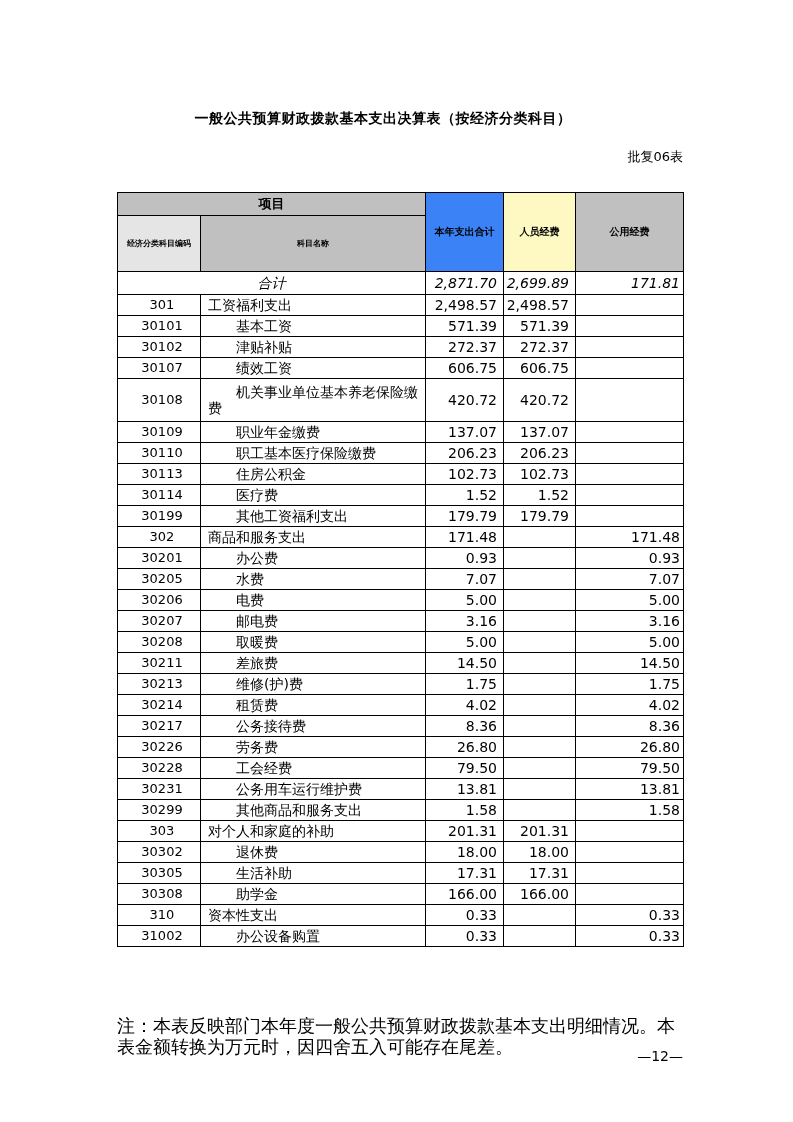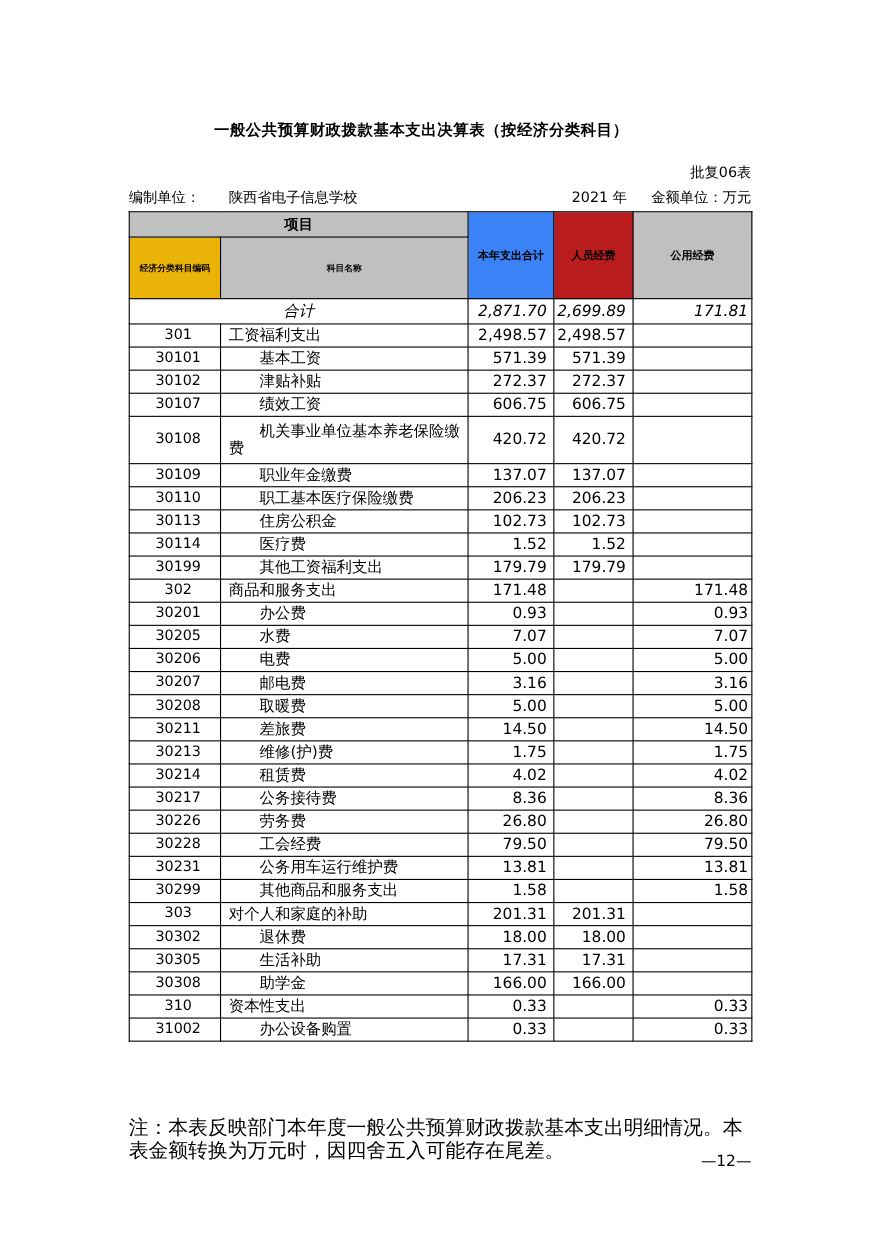--- a/index.html
+++ b/index.html
@@ -60,44 +60,38 @@
 </style>
 </head>
 <body style="background: rgb(255, 255, 255);">
 
 <div class="page">
 
   <div class="doc-title">一般公共预算财政拨款基本支出决算表（按经济分类科目）</div>
 
   <div class="table-label">批复06表</div>
 
-  <div class="info-line">
-    <span>编制单位：</span>
-    <span class="unit-name">陕西省电子信息学校</span>
-    <span class="year">2021 年</span>
-    <span class="amount">金额单位：万元</span>
-  </div>
 
   <table class="main">
     <colgroup>
       <col style="width:83px">
       <col style="width:225px">
       <col style="width:78px">
       <col style="width:72px">
       <col style="width:108px">
     </colgroup>
     <thead>
       <tr>
         <th colspan="2" class="hdr-project" style="background: rgb(192, 192, 192);">项目</th>
         <th rowspan="2" class="hdr-col" style="background: #3b82f6;">本年支出合计</th>
-        <th rowspan="2" class="hdr-col" style="background: #b91c1c; text-align: center;">人员经费</th>
+        <th rowspan="2" class="hdr-col" style="background: #fef9c3; text-align: center;">人员经费</th>
         <th rowspan="2" class="hdr-col" style="background: rgb(192, 192, 192);">公用经费</th>
       </tr>
       <tr>
-        <th class="hdr-sub" style="background: #eab308;">经济分类科目编码</th>
+        <th class="hdr-sub" style="background: #e5e5e5;">经济分类科目编码</th>
         <th class="hdr-sub" style="background: rgb(192, 192, 192);">科目名称</th>
       </tr>
     </thead>
     <tbody>
       <tr class="total-row">
         <td colspan="2" class="total-label">合计</td>
         <td class="num">2,871.70</td>
         <td class="num">2,699.89</td>
         <td class="num-pub">171.81</td>
       </tr>

